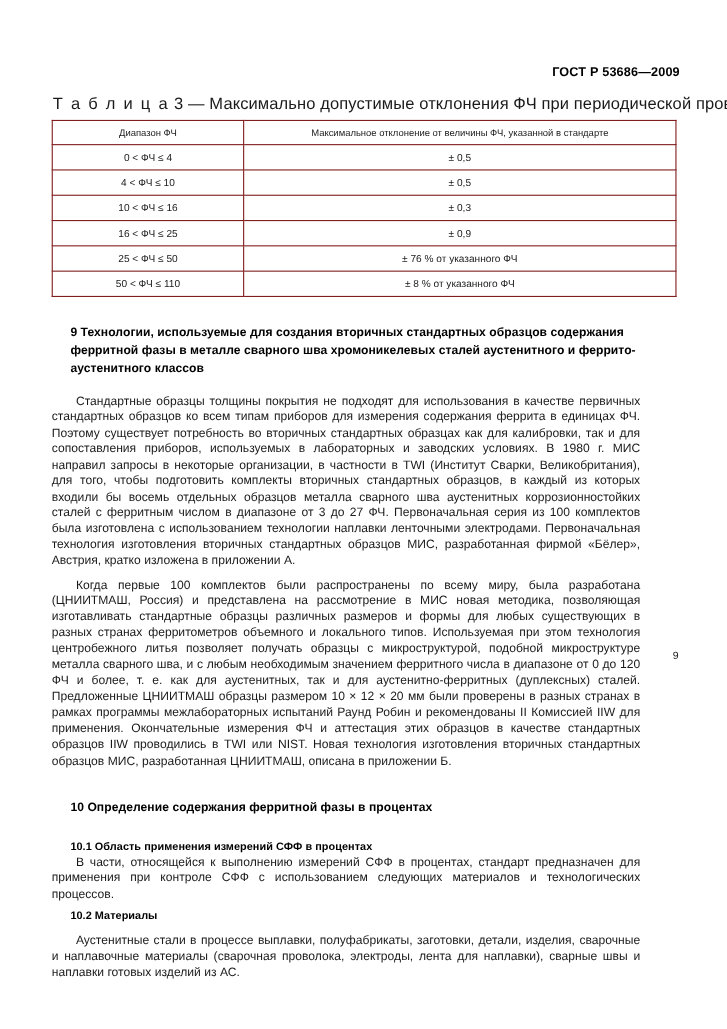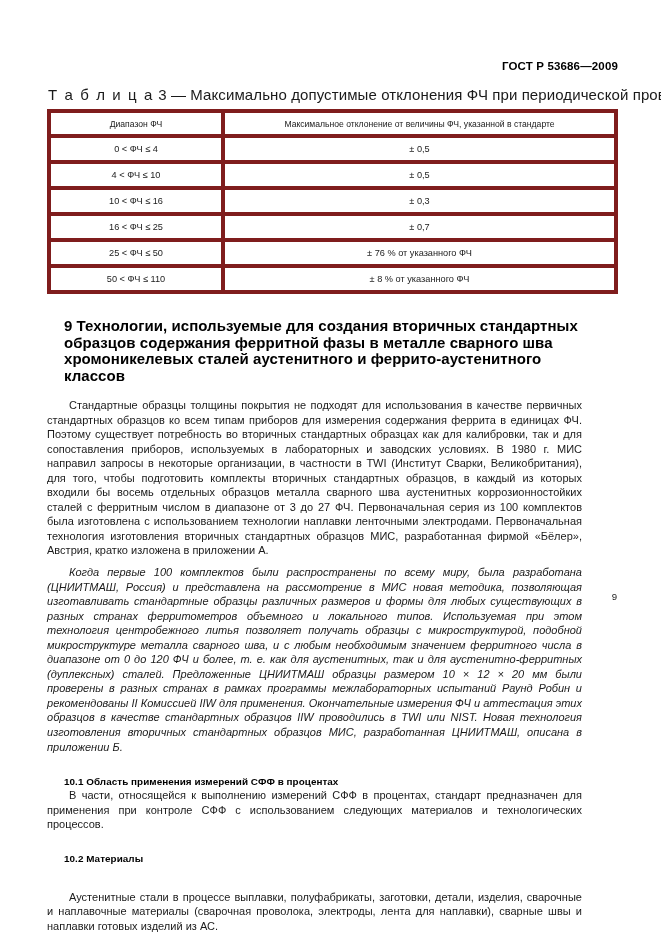--- a/index.html
+++ b/index.html
@@ -52,78 +52,78 @@
   .table-caption .spaced {
     letter-spacing: 1.6px;
   }
   table.data-table {
     border-collapse: collapse;
     width: 567px;
     table-layout: fixed;
     margin-left: 0px;
   }
   table.data-table td, table.data-table th {
-    border: 4px solid #7f1d1d;
+    border: 1px solid #7f1d1d;
     font-weight: normal;
     font-size: 9.2px;
     text-align: center;
     padding: 0;
     height: 22px;
     vertical-align: middle;
     color: #1a1a1a;
   }
   table.data-table th {
     height: 21px;
     font-size: 8.6px;
   }
   table.data-table .col-range { width: 174px; }
   table.data-table .col-dev { width: 393px; }
 
   
   h2.section-heading {
-    font-size: 15px;
+    font-size: 11px;
     font-weight: bold;
     line-height: 16.5px;
     margin: 0;
     padding: 0;
     color: #000;
     letter-spacing: 0.05px;
   }
   .sec9-wrap { margin-top: 24px; margin-left: 17px; width: 528px; }
   .sec10-wrap { margin-top: 27px; margin-left: 17px; width: 528px; }
 
   h3.sub-heading {
     font-size: 9.9px;
     font-weight: bold;
     margin: 0;
     padding: 0;
     color: #000;
     letter-spacing: 0.05px;
   }
   .sub-wrap { margin-left: 17px; }
   .sub-wrap-1 { margin-top: 22px; }
-  .sub-wrap-2 { margin-top: 21px; }
+  .sub-wrap-2 { margin-top: 7px; }
 
   
   p.body-text {
     font-size: 11px;
     line-height: 14.55px;
     text-align: justify;
     text-indent: 22px;
     margin: 0;
     padding: 0;
     color: #1a1a1a;
     hyphens: manual;
     letter-spacing: 0.01px;
   }
   .para-block { width: 535px; }
   .p9-1 { margin-top: 14px; }
-  .p9-2 { margin-top: 7px; font-style: italic; }
+  .p9-2 { margin-top: 7px; }
   .p10-1 { margin-top: 1px; }
-  .p10-2 { margin-top: 26px; }
+  .p10-2 { margin-top: 10px; }
 
   
   .page-number {
     position: absolute;
     right: 44px;
     bottom: 75px;
     font-size: 9.6px;
     color: #1a1a1a;
   }
 </style>
@@ -157,21 +157,21 @@
         <tr>
           <td>4 &lt; ФЧ ≤ 10</td>
           <td>± 0,5</td>
         </tr>
         <tr>
           <td>10 &lt; ФЧ ≤ 16</td>
           <td>± 0,3</td>
         </tr>
         <tr>
           <td>16 &lt; ФЧ ≤ 25</td>
-          <td>± 0,7</td>
+          <td>± 0,9</td>
         </tr>
         <tr>
           <td>25 &lt; ФЧ ≤ 50</td>
           <td>± 76 % от указанного ФЧ</td>
         </tr>
         <tr>
           <td>50 &lt; ФЧ ≤ 110</td>
           <td>± 8 % от указанного ФЧ</td>
         </tr>
       </tbody>
@@ -182,20 +182,23 @@
     </div>
 
     <div class="para-block p9-1">
       <p class="body-text">Стандартные образцы толщины покрытия не подходят для использования в качестве первичных стандартных образцов ко всем типам приборов для измерения содержания феррита в единицах ФЧ. Поэтому существует потребность во вторичных стандартных образцах как для калибровки, так и для сопоставления приборов, используемых в лабораторных и заводских условиях. В 1980 г. МИС направил запросы в некоторые организации, в частности в TWI (Институт Сварки, Великобритания), для того, чтобы подготовить комплекты вторичных стандартных образцов, в каждый из которых входили бы восемь отдельных образцов металла сварного шва аустенитных коррозионностойких сталей с ферритным числом в диапазоне от 3 до 27 ФЧ. Первоначальная серия из 100 комплектов была изготовлена с использованием технологии наплавки ленточными электродами. Первоначальная технология изготовления вторичных стандартных образцов МИС, разработанная фирмой «Бёлер», Австрия, кратко изложена в приложении А.</p>
     </div>
 
     <div class="para-block p9-2">
       <p class="body-text">Когда первые 100 комплектов были распространены по всему миру, была разработана (ЦНИИТМАШ, Россия) и представлена на рассмотрение в МИС новая методика, позволяющая изготавливать стандартные образцы различных размеров и формы для любых существующих в разных странах ферритометров объемного и локального типов. Используемая при этом технология центробежного литья позволяет получать образцы с микроструктурой, подобной микроструктуре металла сварного шва, и с любым необходимым значением ферритного числа в диапазоне от 0 до 120 ФЧ и более, т. е. как для аустенитных, так и для аустенитно-ферритных (дуплексных) сталей. Предложенные ЦНИИТМАШ образцы размером 10 × 12 × 20 мм были проверены в разных странах в рамках программы межлабораторных испытаний Раунд Робин и рекомендованы II Комиссией IIW для применения. Окончательные измерения ФЧ и аттестация этих образцов в качестве стандартных образцов IIW проводились в TWI или NIST. Новая технология изготовления вторичных стандартных образцов МИС, разработанная ЦНИИТМАШ, описана в приложении Б.</p>
     </div>
 
+    <div class="sec10-wrap">
+      <h2 class="section-heading">10  Определение содержания ферритной фазы в процентах</h2>
+    </div>
 
     <div class="sub-wrap sub-wrap-1">
       <h3 class="sub-heading">10.1  Область применения измерений СФФ в процентах</h3>
     </div>
 
     <div class="para-block p10-1">
       <p class="body-text">В части, относящейся к выполнению измерений СФФ в процентах, стандарт предназначен для применения при контроле СФФ с использованием следующих материалов и технологических процессов.</p>
     </div>
 
     <div class="sub-wrap sub-wrap-2">

